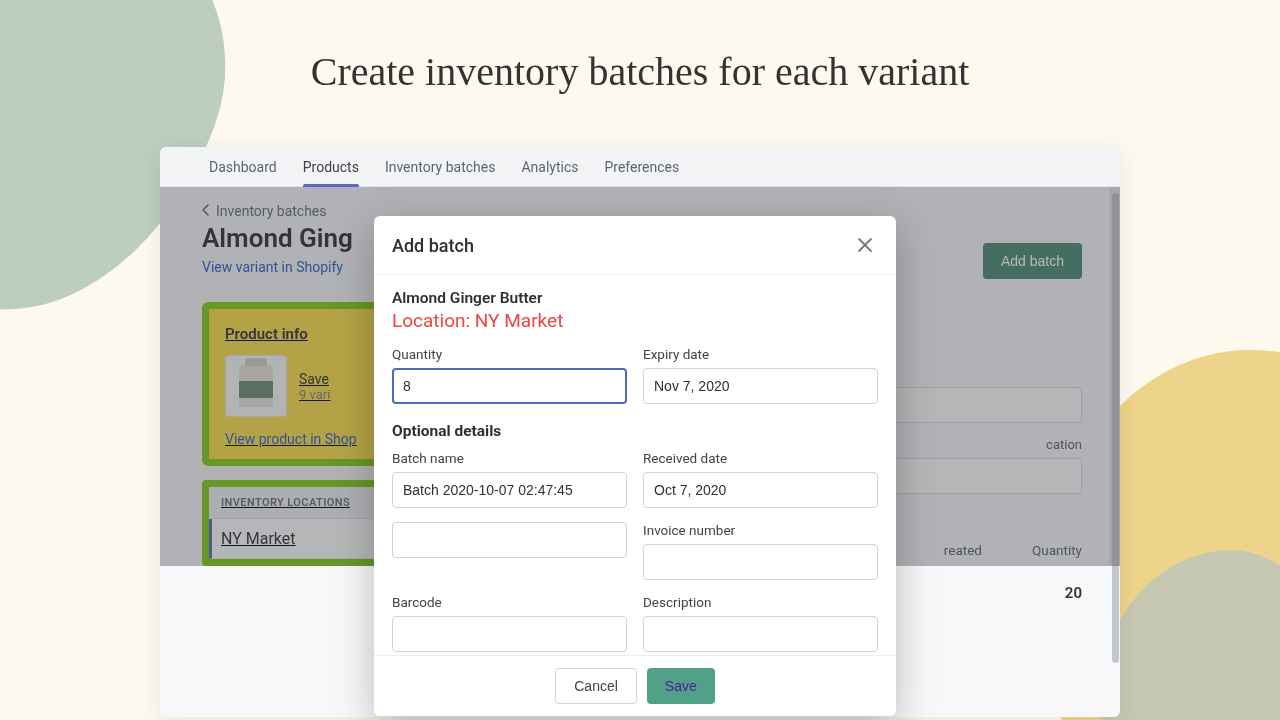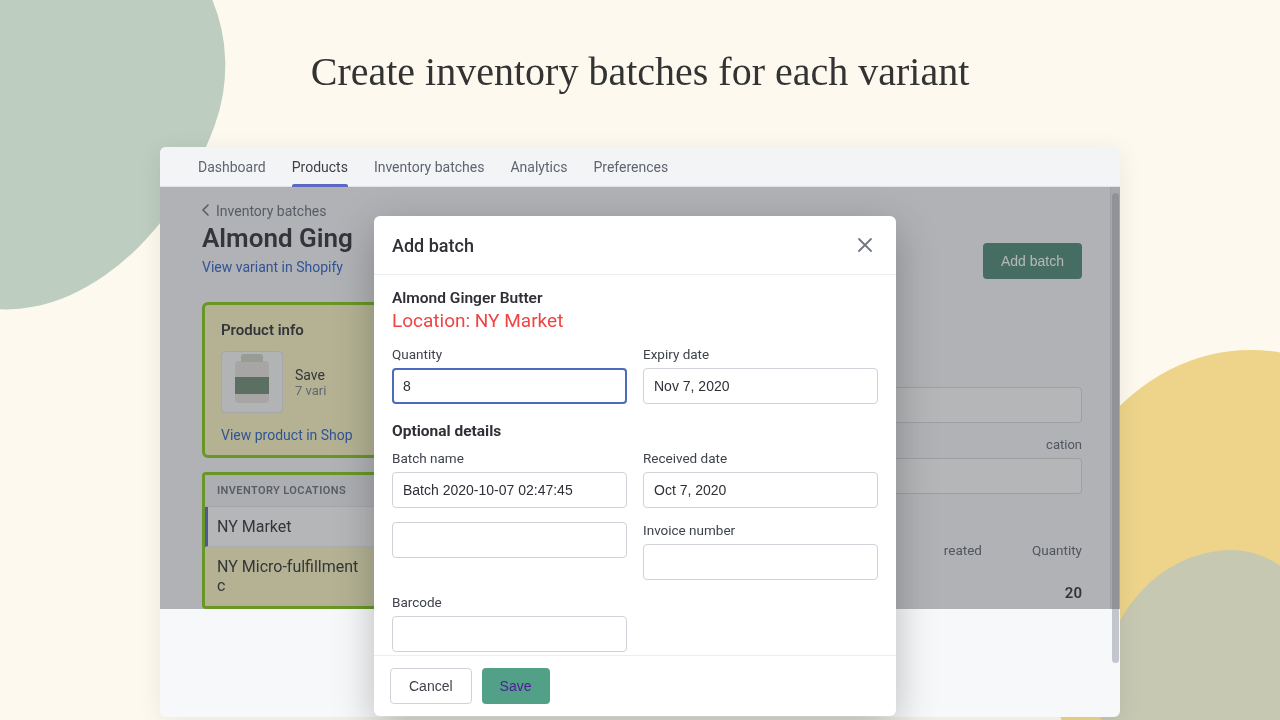--- a/index.html
+++ b/index.html
@@ -26,21 +26,21 @@
     position: absolute; top: 48px; left: 0; width: 100%; text-align: center;
     font-family: Georgia, 'Times New Roman', serif; font-size: 40px; color: #333;
   }
   .app {
     position: absolute; top: 147px; left: 160px; width: 960px; height: 570px;
     background: #f7f8fa; border-radius: 6px; overflow: hidden;
     box-shadow: 0 4px 25px rgba(0,0,0,.08);
   }
   .topnav {
     display: flex; background: #f3f4f6; border-bottom: 1px solid #e2e3e6;
-    padding: 0 38px; gap: 26px; height: 40px; align-items: center;
+    padding: 0 49px; gap: 26px; height: 40px; align-items: center;
   }
   .topnav a { color: #5f6470; font-size: 14px; padding: 11px 0; cursor: pointer; position: relative; }
   .topnav a.active { color: #3d4046; }
   .topnav a.active::after {
     content: ''; position: absolute; left: 0; right: 0; bottom: -1px; height: 3px;
     background: #5a6ac2; border-radius: 2px 2px 0 0;
   }
   .app-body { position: relative; padding: 0 14px 0 42px; }
   .overlay {
     position: absolute; inset: 0; background: rgba(60,63,68,.38); z-index: 2;
@@ -54,21 +54,21 @@
   }
   .bc { display: flex; align-items: center; gap: 6px; padding-top: 16px; color: #6a7079; font-size: 14px; }
   .bc svg { width: 8px; height: 12px; }
   h1.page-title { font-size: 26px; font-weight: 600; color: #2e3036; margin-top: 4px; }
   .view-link { color: #2a61c6; font-size: 14px; margin-top: 6px; display: inline-block; }
   .add-batch-btn {
     position: absolute; right: 38px; top: 56px; background: #4c8a74; color:#fff;
     border: none; padding: 10px 18px; border-radius: 4px; font-size: 14px;
   }
   .panel {
-    background: #fef9c3; border: 3px solid #84cc16; border-radius: 6px;
+    background: #fde047; border: 7px solid #84cc16; border-radius: 6px; text-decoration: underline;
   }
   .product-panel {
     width: 180px; margin-top: 26px; padding: 16px 16px 12px;
   }
   .product-panel h3 { font-size: 15px; color: #2e3036; font-weight: 600; margin-bottom: 12px; }
   .thumb {
     width: 62px; height: 62px; border: 1px solid #e3e5e9; border-radius: 4px;
     display: flex; align-items: center; justify-content: center; background: #fafbfb;
   }
   .jar {
@@ -104,21 +104,21 @@
   .mb-loc { font-size:19px; color:#ef4444; margin-top:2px; margin-bottom:14px; }
   .fld-grid { display:grid; grid-template-columns:1fr 1fr; gap:14px 16px; }
   .fld label { display:block; font-size:13.5px; color:#3f434b; margin-bottom:6px; }
   .fld input {
     width:100%; height:36px; border:1px solid #cfd2d8; border-radius:4px; padding:0 10px;
     font-size:14px; color:#2e3036; outline:none; background:#fff;
   }
   .fld input.focus { border:2px solid #4b6bbd; padding:0 9px; }
   .sect-head { font-size:15.5px; font-weight:700; color:#2e3036; margin:18px 0 10px; }
   .modal-foot {
-    border-top:1px solid #eceef1; padding:12px 16px; display:flex; justify-content:flex-start; gap:10px;
+    border-top:1px solid #eceef1; padding:12px 16px; display:flex; justify-content:center; gap:10px;
   }
   .btn { border-radius:4px; font-size:14px; padding:9px 18px; cursor:pointer; }
   .btn-cancel { background:#fff; border:1px solid #cfd2d8; color:#3f434b; }
   .btn-save { background:#52a088; border:none; color:#4c1d95; }
 </style>
 </head>
 <body>
 
 <div class="bg-shape-left"></div>
 <div class="bg-shape-right"></div>
@@ -151,30 +151,29 @@
     <button class="add-batch-btn">Add batch</button>
 
     <div class="panel product-panel">
       <h3>Product info</h3>
       <div class="prod-row">
         <div class="thumb">
             <div class="jar"></div>
           </div>
         <div class="prod-meta">
           <div class="pn">Save</div>
-          <div class="pv">7 vari</div>
+          <div class="pv">9 vari</div>
         </div>
       </div>
       <a class="view-prod">View product in Shop</a>
     </div>
 
     <div class="panel loc-panel">
       <div class="loc-head">INVENTORY LOCATIONS</div>
       <div class="loc-item sel">NY Market</div>
-      <div class="loc-item">NY Micro-fulfillment c</div>
     </div>
 
     <div class="right-col">
       <div class="ghost-input" style="width:320px;margin-left:auto"></div>
       <div class="ghost-label" style="text-align:right;margin-top:14px">cation</div>
       <div class="ghost-input" style="width:320px;margin-left:auto"></div>
       <div class="tbl-head">
         <span>reated</span>
         <span>Quantity</span>
       </div>
@@ -230,19 +229,23 @@
         <input value="" style="">
       </div>
       <div class="fld">
         <label>Invoice number</label>
         <input value="" style="">
       </div>
       <div class="fld">
         <label>Barcode</label>
         <input value="" style="">
       </div>
+      <div class="fld">
+        <label>Description</label>
+        <input value="" style="">
+      </div>
     </div>
   </div>
   <div class="modal-foot">
     <button class="btn btn-cancel">Cancel</button>
     <button class="btn btn-save">Save</button>
   </div>
 </div>
 
 </body></html>

